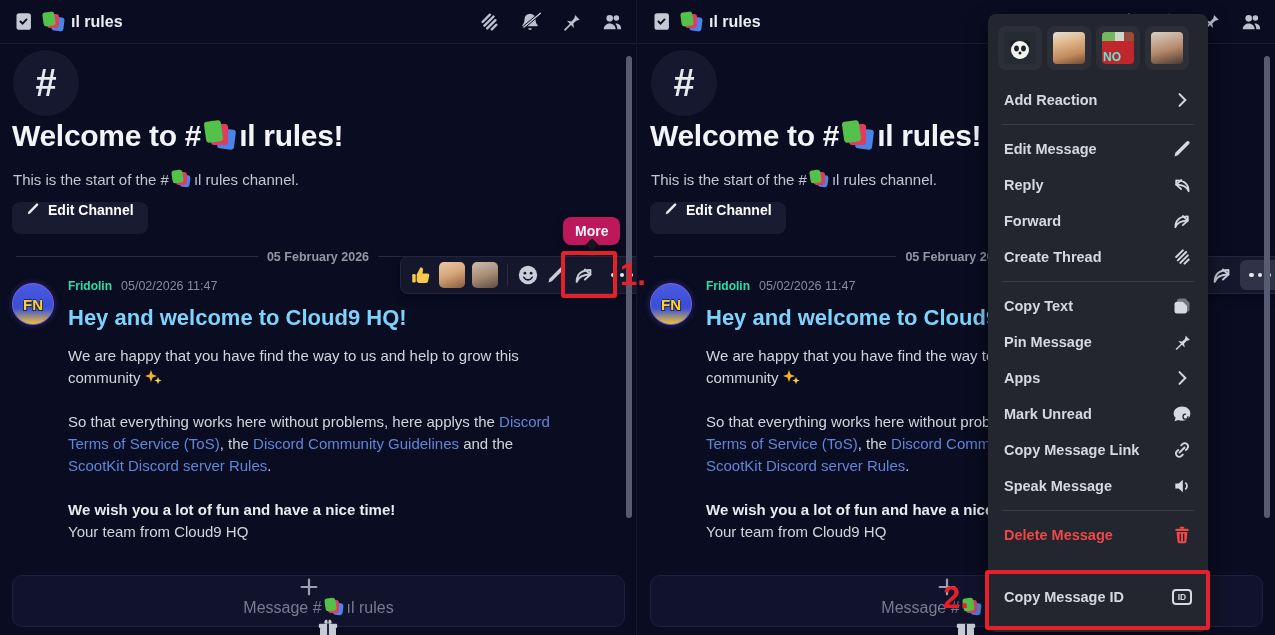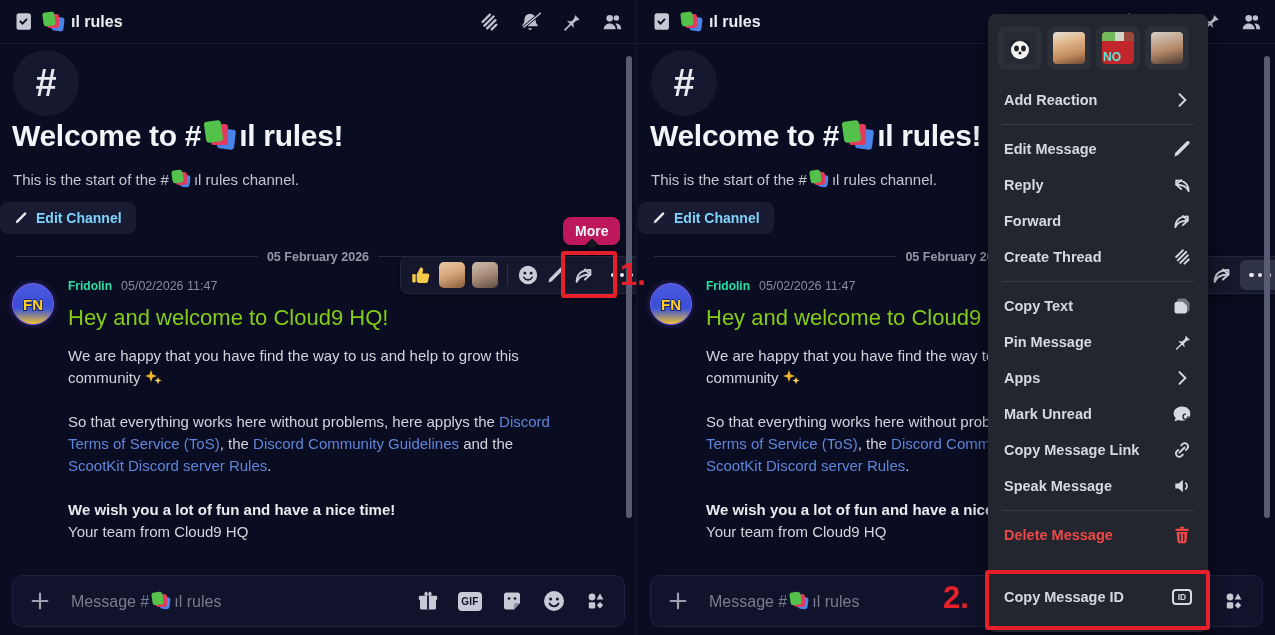--- a/index.html
+++ b/index.html
@@ -24,35 +24,35 @@
   .emoji-books .eb-b{left:42%;top:28%;width:55%;height:68%;background:#4a84e8;transform:rotate(7deg);}
   .emoji-books .eb-r{left:20%;top:12%;width:57%;height:72%;background:#e23b5e;transform:rotate(0deg);}
   .emoji-books .eb-g{left:0;top:0;width:57%;height:72%;background:#54c14a;transform:rotate(-8deg);}
   .emoji-lg{width:30px;height:29px;margin:0 4px;vertical-align:-4px;}
   .emoji-sm{width:19px;height:18px;margin:0 3px;vertical-align:-3px;}
 
   
   .hash-circle{position:absolute;left:13px;top:50px;width:66px;height:66px;border-radius:50%;background:#15182f;display:flex;align-items:center;justify-content:center;color:#e7e9ee;font-size:38px;font-weight:700;}
   .h1{position:absolute;left:12px;top:119px;color:#f3f4f7;font-size:30px;font-weight:800;letter-spacing:-.3px;white-space:nowrap;}
   .sub{position:absolute;left:13px;top:170px;color:#c2c6cf;font-size:15px;white-space:nowrap;}
-  .edit-btn{position:absolute;left:0;top:202px;height:32px;display:flex;align-items:center;gap:8px;padding:0 14px;background:#181b31;border:none;border-radius:8px;color:#7dd3fc;font-size:14px;font-weight:700;cursor:pointer;}
+  .edit-btn{position:absolute;left:12px;top:202px;height:32px;display:flex;align-items:flex-start;gap:8px;padding:0 14px;background:#181b31;border:none;border-radius:8px;color:#ffffff;font-size:14px;font-weight:700;cursor:pointer;}
   .edit-btn svg{width:14px;height:14px;color:#e8eaee;}
 
   
   .date-div{position:absolute;left:16px;right:16px;top:248px;height:17px;display:flex;align-items:center;}
   .date-div .line{flex:1;height:1px;background:#272a42;}
   .date-div .dtxt{padding:0 9px;color:#9298a4;font-size:12.5px;font-weight:700;}
 
   
   .avatar{position:absolute;left:12px;top:283px;width:42px;height:42px;border-radius:50%;background:linear-gradient(180deg,#4a5be0 0%,#3c4ed6 52%,#3d54d8 62%,#f0c330 100%);border:1px solid #7a62f0;box-shadow:0 0 6px #5a48c880;display:flex;align-items:center;justify-content:center;}
   .avatar span{color:#ffd21e;font-size:15px;font-weight:900;text-shadow:-1px 1px 0 #1b2470,1px 1px 0 #1b2470,0 -1px 0 #1b2470;}
   .msg-name-row{position:absolute;left:68px;top:279px;display:flex;align-items:baseline;gap:9px;}
   .uname{color:#2de0a5;font-size:12px;font-weight:700;}
   .tstamp{color:#868c9b;font-size:12.5px;}
-  .msg-h{position:absolute;left:68px;top:305px;color:#84cc16;font-size:22px;font-weight:400;}
+  .msg-h{position:absolute;left:68px;top:305px;color:#7dd3fc;font-size:22px;font-weight:700;}
   .msg-body{position:absolute;left:68px;top:345px;width:500px;color:#d1d5dc;font-size:15px;line-height:22px;}
   .msg-body p{margin:0 0 22px 0;}
   .msg-body .b{font-weight:700;color:#e9ebee;margin-bottom:0;}
   .msg-body a{color:#5f86d9;text-decoration:none;}
   .sparkle{display:inline-block;vertical-align:-3px;}
 
   
   .hover-tb{position:absolute;left:400px;top:256px;height:38px;display:flex;align-items:center;gap:7px;padding:0 8px;background:#15172c;border:1px solid #23263f;border-radius:8px;box-shadow:0 3px 8px #00000055;}
   .hover-tb .sep{width:1px;height:22px;background:#2a2d45;margin:0 2px;}
   .tbtn{display:flex;align-items:center;justify-content:center;background:none;border:none;padding:0;cursor:pointer;color:#c9cdd7;}
@@ -61,21 +61,21 @@
   .face2{background:linear-gradient(160deg,#cabcae 0%,#a98e78 50%,#5e4a40 100%);}
   .dots-btn{width:40px;height:30px;border-radius:6px;display:flex;align-items:center;justify-content:center;gap:4px;}
   .dots-btn.active{background:#2f3347;}
   .dots-btn b{width:4.6px;height:4.6px;border-radius:50%;background:#e8eaef;}
 
   
   .tooltip{position:absolute;left:563px;top:217px;background:#be185d;border-radius:8px;padding:6px 12px;color:#f2f3f6;font-size:14px;font-weight:700;box-shadow:0 3px 8px #00000066;z-index:30;}
   .tooltip:after{content:"";position:absolute;left:50%;bottom:-4px;width:9px;height:9px;background:#14161f;transform:translateX(-50%) rotate(45deg);}
 
   
-  .composer{position:absolute;left:12px;top:575px;width:613px;height:52px;background:#11132c;border:1px solid #1d2040;border-radius:10px;display:flex;align-items:center;padding:0 16px;}
+  .composer{position:absolute;left:12px;top:575px;width:613px;height:52px;background:#11132c;border:1px solid #1d2040;border-radius:10px;display:flex;align-items:center;padding:0 16px;flex-direction:column;}
   .composer .plus{width:22px;height:22px;color:#9ba1ae;margin-right:20px;}
   .composer .ph{color:#767d8e;font-size:16px;white-space:nowrap;}
   .c-spacer{flex:1;}
   .c-ic{width:24px;height:24px;color:#c6cad4;margin-left:18px;display:flex;align-items:center;justify-content:flex-start;}
   .gifbadge{width:26px;height:19px;background:#c6cad4;border-radius:4px;color:#11132c;font-size:10px;font-weight:900;display:flex;align-items:center;justify-content:center;letter-spacing:.2px;}
 
   .scroll-thumb{position:absolute;left:626px;top:56px;width:6px;height:462px;border-radius:3px;background:#575c73;}
 
   
   .ctx-menu{position:absolute;left:988px;top:14px;width:220px;height:618px;background:#23262e;border-radius:8px;box-shadow:0 8px 20px #00000088;z-index:40;padding:10px 8px;}

